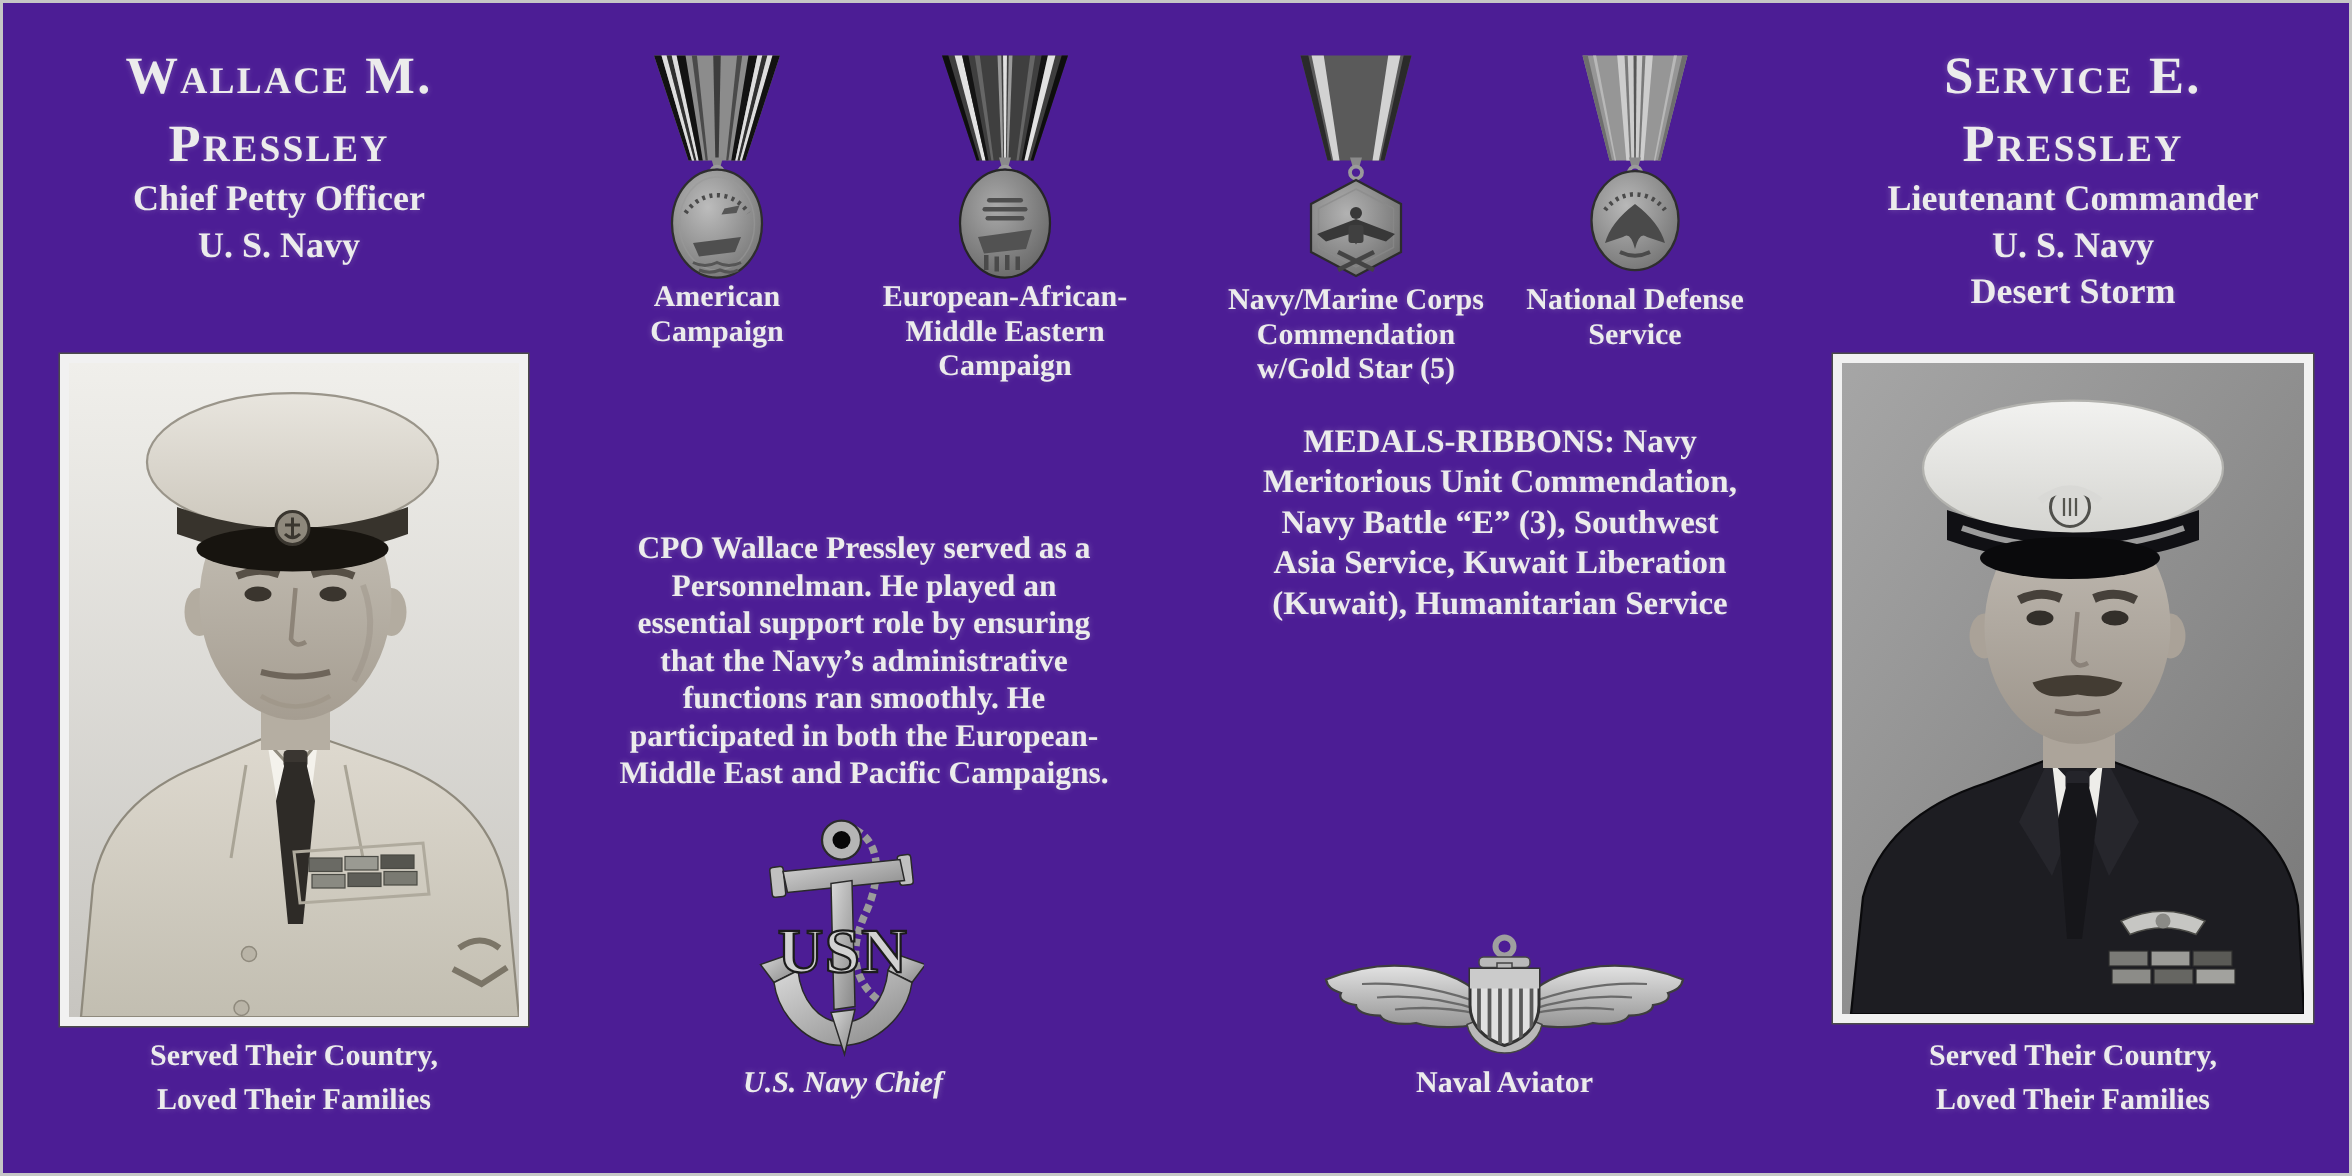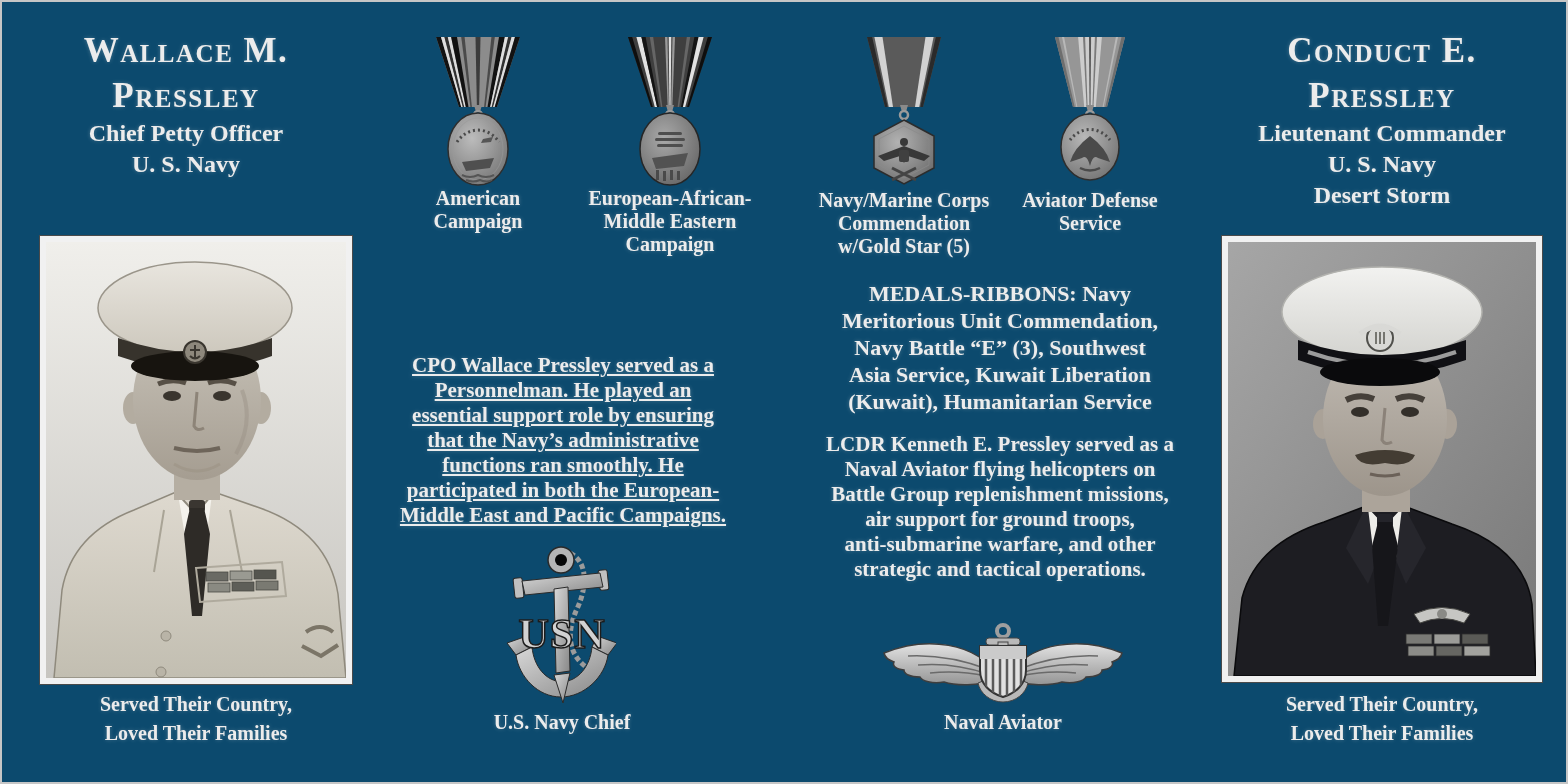--- a/index.html
+++ b/index.html
@@ -1,16 +1,16 @@
 <!DOCTYPE html>
 <html><head>
 <meta charset="utf-8">
 <style>
   html,body{margin:0;padding:0;background:#060606;}
-  .plaque{position:relative;width:1568px;height:784px;background:#0c4a6e;overflow:hidden;
+  .plaque{position:relative;width:1568px;height:784px;background:#4c1d95;overflow:hidden;
           font-family:"Liberation Serif",serif;color:#ececec;}
   .frame{position:absolute;inset:0;border:2px solid #c6c6c6;box-sizing:border-box;pointer-events:none;}
   .abs{position:absolute;}
   .glow{text-shadow:0 0 4px rgba(235,235,235,.28);}
   .title-block{text-align:center;}
   .name-line{font-size:35px;font-weight:700;font-variant:small-caps;letter-spacing:1.5px;line-height:45px;}
   .rank-line{font-size:24px;font-weight:700;line-height:31px;}
   .photo{border:6px solid #f1f1f1;box-shadow:0 0 0 1px #4a4a4a;background:#888;line-height:0;}
   .caption{font-size:20px;font-weight:700;text-align:center;line-height:29px;white-space:pre-line;}
   .medal-label{font-size:20px;font-weight:700;text-align:center;line-height:23px;white-space:pre-line;}
@@ -210,24 +210,24 @@
       <polygon points="75.9,1 78,1 63.6,71 62.6,71" fill="#b8b8b8"></polygon>
       <polygon points="81.5,1 85,1 67,71 65.3,71" fill="#6e6e6e"></polygon>
       <polygon points="46,69 54,69 52,76 48,76" fill="#8a8a8a"></polygon>
       <circle cx="50" cy="79" r="4" fill="none" stroke="#9a9a9a" stroke-width="2.5"></circle>
       <ellipse cx="50" cy="111" rx="29" ry="33" fill="url(#coinD)" stroke="#2e2e2e" stroke-width="1.5"></ellipse>
       <path d="M30,104 A26,29 0 0 1 70,104" fill="none" stroke="#4a4a4a" stroke-width="3" stroke-dasharray="2,3"></path>
       <path d="M50,100 Q34,112 30,126 L42,122 Q47,118 50,130 Q53,118 58,122 L70,126 Q66,112 50,100 Z" fill="#4a4a4a"></path>
       <path d="M40,132 q10,5 20,0" stroke="#4a4a4a" stroke-width="2.5" fill="none"></path>
     </svg>
   </div>
-  <div class="abs medal-label glow" style="left:988px;top:189px;width:204px;">Aviator Defense
+  <div class="abs medal-label glow" style="left:988px;top:189px;width:204px;">National Defense
 Service</div>
 
-  <div class="abs bio glow" style="left:363px;top:353px;width:400px;text-decoration:underline;">CPO Wallace Pressley served as a
+  <div class="abs bio glow" style="left:376px;top:353px;width:400px;">CPO Wallace Pressley served as a
 Personnelman. He played an
 essential support role by ensuring
 that the Navy’s administrative
 functions ran smoothly. He
 participated in both the European-
 Middle East and Pacific Campaigns.</div>
 
   <div class="abs" style="left:506px;top:545px;">
     <svg width="110" height="164" viewBox="0 0 110 164">
       <defs>
@@ -243,33 +243,27 @@
       <rect x="93" y="25" width="9" height="20" rx="2" fill="#c0c0c0" stroke="#2a2a2a" transform="rotate(-6 97 35)"></rect>
       <path d="M16,36 L94,28 L97,42 L19,50 Z" fill="url(#sil)" stroke="#2a2a2a"></path>
       <path d="M48,44 L62,42 L64,126 L50,128 Z" fill="url(#sil)" stroke="#2a2a2a"></path>
       <polygon points="10,110 1,98 21,91 26,102" fill="url(#sil)" stroke="#2a2a2a"></polygon>
       <polygon points="102,110 111,98 91,91 86,102" fill="url(#sil)" stroke="#2a2a2a"></polygon>
       <path d="M55,152 C32,152 13,132 10,110 L26,102 C28,122 40,136 56,137 C72,136 84,122 86,102 L102,110 C99,132 78,152 55,152 Z" fill="url(#sil)" stroke="#2a2a2a"></path>
       <polygon points="48,130 64,128 57,158" fill="url(#sil)" stroke="#2a2a2a"></polygon>
       <text x="56" y="103" text-anchor="middle" font-size="42" font-weight="bold" font-family="'Liberation Serif',serif" fill="#d2d2d2" stroke="#1c1c1c" stroke-width="1.5" letter-spacing="1">USN</text>
     </svg>
   </div>
-  <div class="abs insignia-caption glow" style="left:462px;top:711px;width:200px;">U.S. Navy Chief</div>
+  <div class="abs insignia-caption glow" style="left:462px;top:711px;width:200px;font-style:italic;">U.S. Navy Chief</div>
 
   <div class="abs medals-heading right glow" style="left:785px;top:280px;width:430px;">MEDALS-RIBBONS: Navy
 Meritorious Unit Commendation,
 Navy Battle “E” (3), Southwest
 Asia Service, Kuwait Liberation
 (Kuwait), Humanitarian Service</div>
-  <div class="abs bio glow" style="left:785px;top:432px;width:430px;">LCDR Kenneth E. Pressley served as a
-Naval Aviator flying helicopters on
-Battle Group replenishment missions,
-air support for ground troops,
-anti-submarine warfare, and other
-strategic and tactical operations.</div>
 
   <div class="abs" style="left:878px;top:618px;">
     <svg width="250" height="92" viewBox="0 0 250 92">
       <defs>
         <linearGradient id="wg" x1="0" y1="0" x2="0" y2="1">
             <stop offset="0" stop-color="#e2e2e2"></stop>
             <stop offset="1" stop-color="#959595"></stop>
           </linearGradient>
         <clipPath id="shc">
             <path d="M102,28 L148,28 L148,52 C148,66 138,75 125,79 C112,75 102,66 102,52 Z"></path>
@@ -287,21 +281,21 @@
       <path d="M102,28 L148,28 L148,52 C148,66 138,75 125,79 C112,75 102,66 102,52 Z" fill="#e0e0e0" stroke="#333" stroke-width="2"></path>
       <rect x="102" y="28" width="46" height="13" fill="#cbcbcb" clip-path="url(#shc)"></rect>
       <g clip-path="url(#shc)" stroke="#5a5a5a" stroke-width="2.5">
         <path d="M108,41 V80 M115,41 V80 M122,41 V80 M129,41 V80 M136,41 V80 M143,41 V80"></path>
       </g>
     </svg>
   </div>
   <div class="abs insignia-caption glow" style="left:903px;top:711px;width:200px;">Naval Aviator</div>
 
   <section class="abs title-block glow" style="left:1222px;top:28px;width:320px;">
-    <div class="name-line">Conduct E.</div>
+    <div class="name-line">Service E.</div>
     <div class="name-line">Pressley</div>
     <div class="rank-line">Lieutenant Commander</div>
     <div class="rank-line">U. S. Navy</div>
     <div class="rank-line">Desert Storm</div>
   </section>
 
   <figure class="abs photo" style="left:1222px;top:236px;margin:0;">
     <svg width="308" height="434" viewBox="0 0 308 434">
       <defs>
         <linearGradient id="bgB" x1="0" y1="0" x2="1" y2="1">

